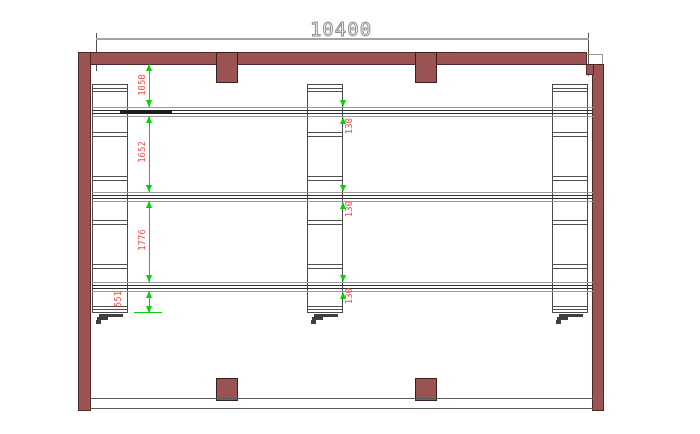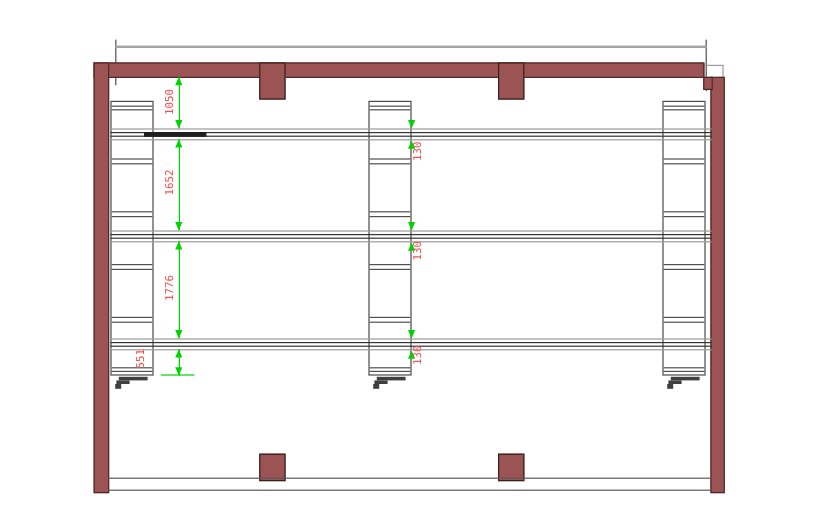--- a/index.html
+++ b/index.html
@@ -88,20 +88,21 @@
   .L130c{left:337px;top:291px;width:24px;}
 </style>
 </head>
 <body>
 
 <div class="canvas">
 
   <div class="ext ext-l"></div>
   <div class="ext ext-r"></div>
   <div class="dimline"></div>
+  <div class="toplab">10400</div>
 
   <div class="corner-outline"></div>
   <div class="wall wall-top"></div>
   <div class="wall wall-left"></div>
   <div class="wall wall-right"></div>
   <div class="wall wall-step"></div>
   <div class="pier pier-tl"></div>
   <div class="pier pier-tr"></div>
   <div class="pier pier-bl"></div>
   <div class="pier pier-br"></div>

